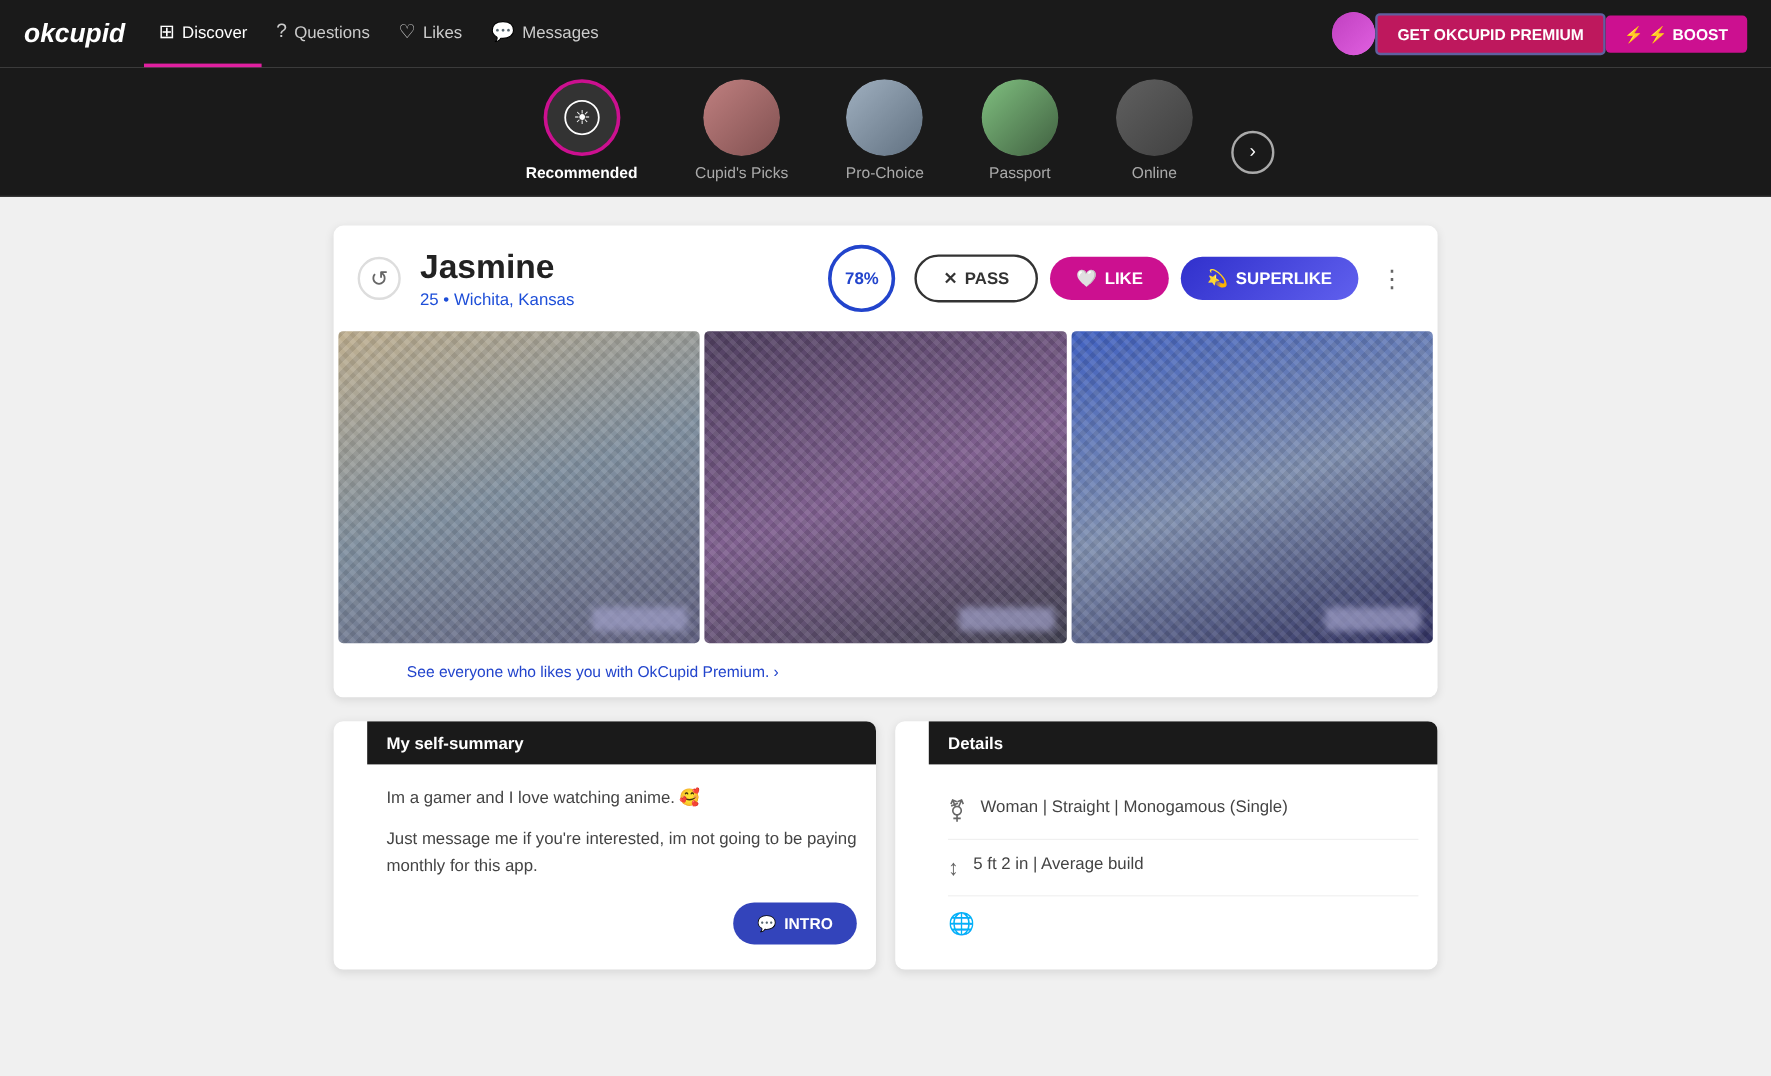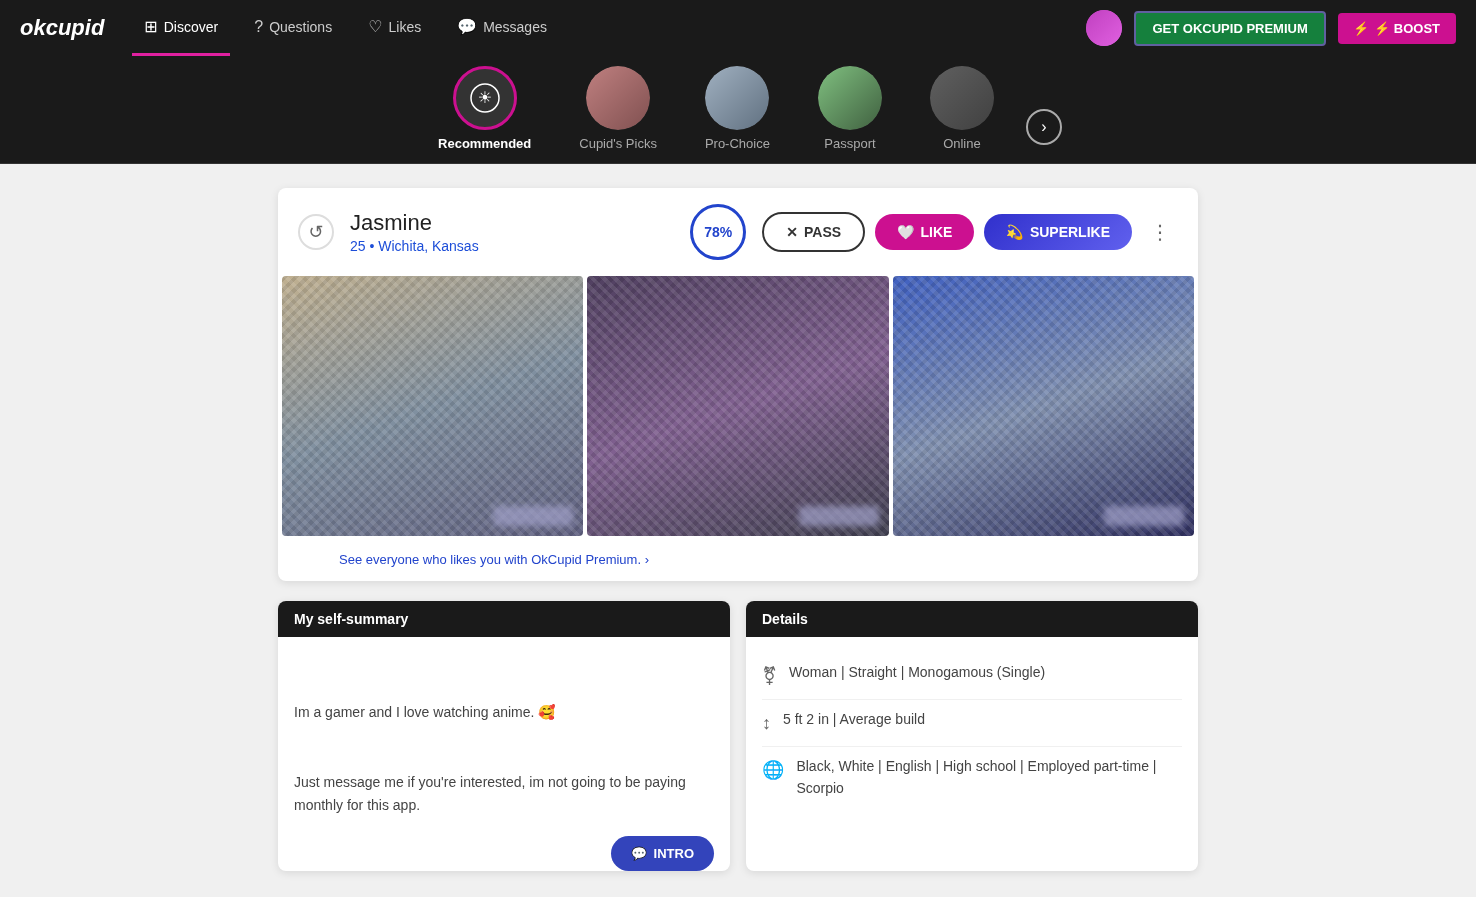--- a/index.html
+++ b/index.html
@@ -5,21 +5,21 @@
     * { box-sizing: border-box; margin: 0; padding: 0; }
     body { font-family: -apple-system, BlinkMacSystemFont, 'Segoe UI', sans-serif; background: #f0f0f0; }
 
     
     .navbar {
       background: #1a1a1a;
       display: flex;
       align-items: center;
       padding: 0 20px;
       height: 56px;
-      gap: 12px;
+      gap: 0;
     }
     .logo {
       color: white;
       font-size: 22px;
       font-weight: bold;
       margin-right: 16px;
       font-style: italic;
     }
     .nav-item {
       color: #ccc;
@@ -41,21 +41,21 @@
     .spacer { flex: 1; }
     .avatar-placeholder {
       width: 36px; height: 36px;
       border-radius: 50%;
       background: linear-gradient(135deg, #c040c0, #e060e0);
       overflow: hidden;
       display: flex; align-items: center; justify-content: center;
       color: white; font-size: 12px;
     }
     .btn-premium {
-      background: #15803d;
+      background: #be185d;
       color: white;
       border: 2px solid #6060a0;
       padding: 8px 16px;
       border-radius: 4px;
       font-size: 13px;
       font-weight: bold;
       cursor: pointer;
       white-space: nowrap;
     }
     .btn-boost {
@@ -148,21 +148,21 @@
       width: 36px; height: 36px;
       border-radius: 50%;
       border: 2px solid #ddd;
       background: white;
       cursor: pointer;
       display: flex; align-items: center; justify-content: center;
       font-size: 18px;
       color: #666;
     }
     .profile-name-info { flex: 1; }
-    .profile-name { font-size: 22px; font-weight: normal; color: #222; }
+    .profile-name { font-size: 28px; font-weight: bold; color: #222; }
     .profile-sub { font-size: 14px; color: #1d4ed8; margin-top: 2px; }
     .match-circle {
       width: 56px; height: 56px;
       border-radius: 50%;
       border: 3px solid #2244cc;
       display: flex; align-items: center; justify-content: center;
       font-size: 14px; font-weight: bold; color: #2244cc;
     }
     .action-buttons { display: flex; gap: 10px; align-items: center; }
     .btn-pass {
@@ -248,35 +248,36 @@
     .profile-sections {
       display: flex;
       gap: 16px;
     }
     .section-card {
       background: white;
       border-radius: 8px;
       overflow: hidden;
       box-shadow: 0 2px 8px rgba(0,0,0,0.1);
       flex: 1;
+      padding-left: 28px;
     }
     .section-header {
       background: #1a1a1a;
       color: white;
       padding: 10px 16px;
       font-size: 14px;
       font-weight: bold;
     }
     .section-body {
       padding: 16px;
       font-size: 14px;
       color: #444;
       line-height: 1.6;
     }
-    .section-body p { margin-bottom: 12px; margin-top: 48px; }
+    .section-body p { margin-bottom: 12px; }
     .section-body p:last-child { margin-bottom: 0; }
 
     
     .details-list { list-style: none; }
     .detail-item {
       display: flex;
       align-items: flex-start;
       gap: 12px;
       padding: 8px 0;
       border-bottom: 1px solid #f0f0f0;
@@ -465,20 +466,19 @@
           <li class="detail-item">
             <span class="detail-icon">⚧</span>
             <span>Woman | Straight | Monogamous (Single)</span>
           </li>
           <li class="detail-item">
             <span class="detail-icon">↕</span>
             <span>5 ft 2 in | Average build</span>
           </li>
           <li class="detail-item">
             <span class="detail-icon">🌐</span>
-            <span>Black, White | English | High school | Employed part-time | Scorpio</span>
           </li>
         </ul>
       </div>
     </div>
   </div>
 
 </div>
 
 </body></html>

